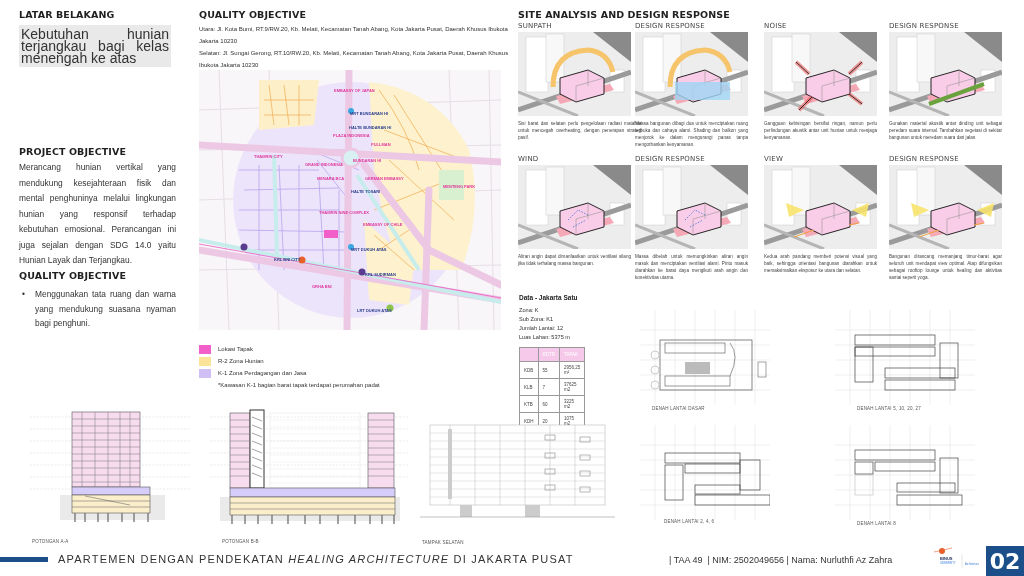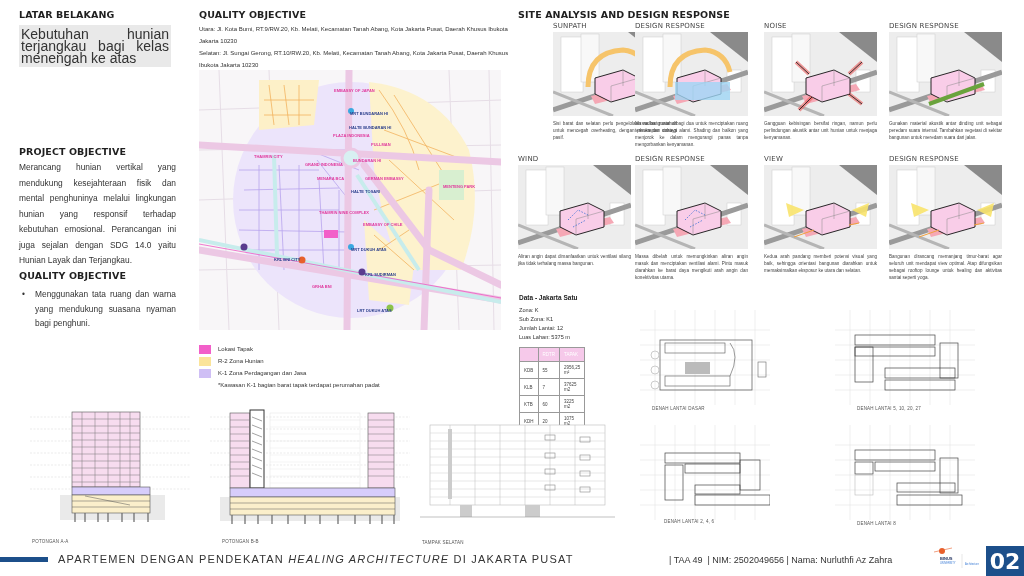--- a/index.html
+++ b/index.html
@@ -143,21 +143,21 @@
     <span>K-1 Zona Perdagangan dan Jasa</span>
   </div>
   <div class="legend-row" style="padding-left:19px;">
     <span>*Kawasan K-1 bagian barat tapak terdapat perumahan padat</span>
   </div>
 </div>
 
 <h2 class="sec abs" style="left:518px; top:9px;">SITE ANALYSIS AND DESIGN RESPONSE</h2>
 
 <div id="sa-grid">
-    <div class="abs" style="left: 518px; top: 22px; width: 124px; margin-left: 35px;">
+    <div class="abs" style="left: 518px; top: 22px; width: 124px;">
       <div class="sa-label">SUNPATH</div>
       <div class="sa-img" style="width: 113px; height: 84px; margin-top: 2px;"><svg width="113" height="84">
       <rect width="113" height="84" fill="#ededed"></rect>
       <path d="M75 0 L113 0 L113 30 Z" fill="#8a8a8a"></path>
       <rect x="8" y="5" width="22" height="55" fill="#fff" stroke="#ccc" stroke-width="0.5"></rect>
       <rect x="28" y="2" width="18" height="48" fill="#f8f8f8" stroke="#ccc" stroke-width="0.5"></rect>
       <rect x="92" y="38" width="14" height="22" fill="#fff" stroke="#ccc" stroke-width="0.5"></rect>
       <path d="M0 78 L113 40" stroke="#9a9a9a" stroke-width="5"></path>
       <path d="M0 60 L60 84" stroke="#b5b5b5" stroke-width="3"></path>
       <path d="M38 64 L92 52 L96 58 L42 72 Z" fill="#f5a8b5"></path>

